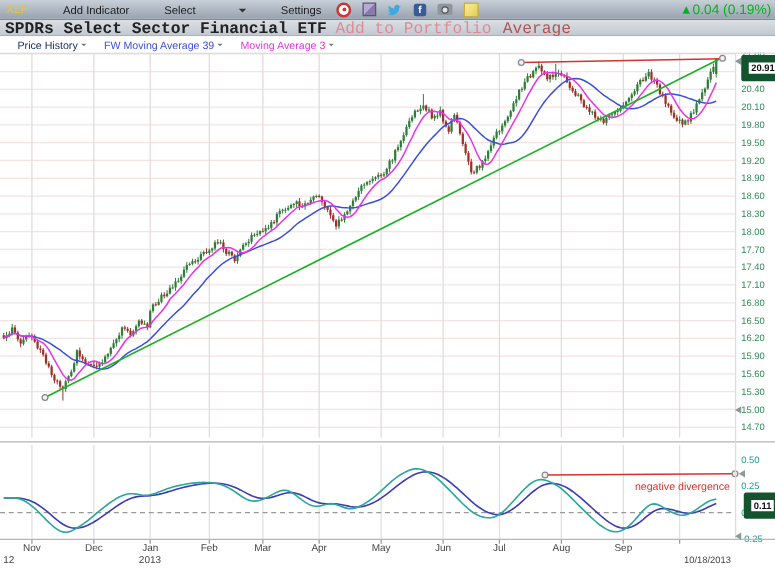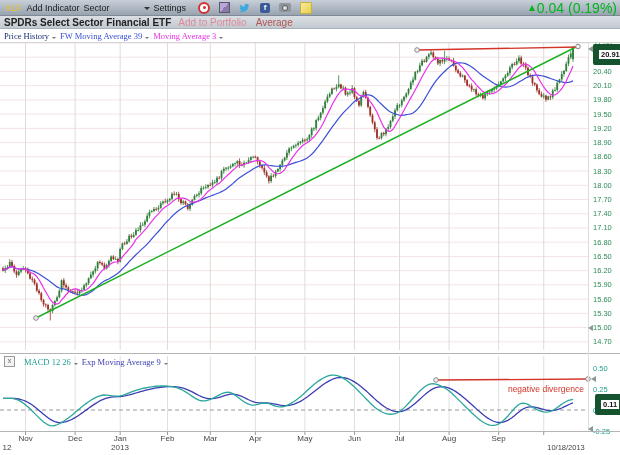--- a/index.html
+++ b/index.html
@@ -1,40 +1,40 @@
 <!DOCTYPE html>
 <html><head>
 <meta charset="utf-8">
 <style>
   html,body{margin:0;padding:0;background:#fff;}
   .app{position:relative;width:620px;height:455px;overflow:hidden;font-family:"Liberation Sans",sans-serif;background:#fff;}
   svg text{font-family:"Liberation Sans",sans-serif;}
   #chart-svg{position:absolute;top:0;left:0;z-index:1;}
   .row1{position:absolute;top:0;left:0;width:100%;height:15px;background:linear-gradient(#c8cfd8,#98a3af);border-bottom:1px solid #7f8a96;display:flex;align-items:center;font-size:9px;color:#1b1b1b;z-index:5;}
   .sym{color:#edc32a;font-weight:normal;margin-left:5px;font-size:9.5px;}
-  .tbtn{margin-left:4px;cursor:default;text-align:right;}
+  .tbtn{margin-left:28px;cursor:default;text-align:right;}
   .dd{width:0;height:0;border:3px solid transparent;border-top-color:#333;margin-left:34px;margin-top:4px;}
   .icons{display:flex;gap:9px;margin-left:12px;align-items:center;}
   .icon{display:inline-flex;align-items:center;justify-content:center;}
   .alarm{width:8px;height:8px;border:2px solid #cf3333;border-radius:50%;background:#fff;}
   .alarm-dot{width:3px;height:3px;background:#cf3333;border-radius:50%;}
   .cube{width:9px;height:9px;background:linear-gradient(135deg,#b8a8d8 50%,#8a7aa8 50%);border:1px solid #5c5470;}
   .fb{width:10px;height:10px;background:#3a5a98;border-radius:2px;color:#fff;font-size:8px;font-weight:bold;line-height:10px;}
   .cam{width:12px;height:9px;background:#8f969e;border-radius:2px;}
   .lens{width:4px;height:4px;background:#dde2e8;border:1px solid #555;border-radius:50%;}
   .note{width:10px;height:10px;background:linear-gradient(135deg,#f8ec9a,#e6cd50);border:1px solid #c9b03e;border-radius:1px;}
   .spacer{flex:1;}
-  .chg{color:#00b41e;font-size:14px;margin-right:3px;display:flex;align-items:center;gap:2px;}
+  .chg{color:#00b41e;font-size:11px;margin-right:3px;display:flex;align-items:center;gap:2px;}
   .uparrow{width:0;height:0;border-left:3px solid transparent;border-right:3px solid transparent;border-bottom:6px solid #00b41e;}
-  .row2{position:absolute;top:16px;left:0;width:100%;height:12px;background:linear-gradient(#dadfe4,#c2c9d0);border-bottom:1px solid #aab3bc;display:flex;align-items:center;font-size:10px;z-index:5;}
+  .row2{position:absolute;top:16px;left:0;width:100%;height:12px;background:linear-gradient(#dadfe4,#c2c9d0);border-bottom:1px solid #aab3bc;display:flex;align-items:center;font-size:13px;z-index:5;font-family:Liberation Mono, monospace;}
   .etf{color:#222;font-weight:bold;margin-left:4px;}
   .link-pink{color:#e08a96;margin-left:7px;cursor:pointer;}
   .link-red{color:#b05552;margin-left:9px;cursor:pointer;}
   .row3{position:absolute;top:29px;left:0;width:100%;height:13px;background:#fff;display:flex;align-items:center;font-size:8.5px;z-index:5;}
-  .ind{display:flex;align-items:flex-end;margin-left:4px;cursor:pointer;font-family:Liberation Serif, serif;}
+  .ind{display:flex;align-items:center;margin-left:14px;cursor:pointer;}
   .dd2{width:0;height:0;border:2.5px solid transparent;border-top-color:#777;margin-left:3px;margin-top:3px;}
   .ph-label{color:#1a2e6e;}
   .ma21-label{color:#3a4fd8;}
   .ma8-label{color:#e832e8;}
   .macdhdr{position:absolute;top:356px;left:4px;display:flex;align-items:center;font-size:8.5px;z-index:5;}
   .xbox{display:inline-block;width:9px;height:9px;border:1px solid #999;color:#666;font-size:7px;line-height:8px;text-align:center;background:#f4f4f4;margin-right:5px;cursor:pointer;}
   .macd-label{color:#1d9e8f;}
   .ema-label{color:#3c3cb4;}
   .badge{position:absolute;background:#fff;border:6px solid #14532d;border-radius:2px;font-size:7.5px;font-weight:bold;color:#111;padding:0 2px;line-height:9px;z-index:6;}
   .pricebadge{left:593px;top:44px;}
@@ -705,21 +705,21 @@
         <path d="M588,49 l5,-3 v6 z" fill="#8a9a96"></path>
         <path d="M588,328 l5,-3 v6 z" fill="#8a9a96"></path>
         <path d="M588,429 l5,-3 v6 z" fill="#8a9a96"></path>
         <path d="M591,379 l5,-3 v6 z" fill="#8a9a96"></path>
       </g>
     </svg>
 
   <div class="row1">
     <span class="sym">XLF</span>
     <span class="tbtn">Add Indicator</span>
-    <span class="tbtn">Sector</span>
+    <span class="tbtn">Select</span>
     <i class="dd"></i>
     <span class="tbtn">Settings</span>
     <span class="icons">
       <span class="icon alarm">
           <span class="alarm-dot"></span>
         </span>
       <span class="icon cube"></span>
       <span class="icon">
           <svg width="12" height="10" viewBox="0 0 12 10">
             <path d="M0.6,8.6 C2.2,9.4 4.8,9.4 6.8,8.1 C8.8,6.8 9.4,4.7 9.4,2.9 L11,1.5 L9.4,1.9 C8.8,0.7 7.1,0.5 6.1,1.5 C5.4,2.2 5.3,3.1 5.6,3.9 C3.8,3.8 2.2,2.9 1.1,1.6 C0.4,3 0.9,4.4 2.1,5.2 C1.5,5.2 1,5 0.6,4.7 C0.7,6 1.6,7 2.8,7.4 C2.2,7.7 1.3,7.7 0.6,8.6 Z" fill="#3fa8dd"></path>
@@ -754,27 +754,16 @@
     <span class="ind">
         <span class="ma21-label">FW Moving Average 39</span>
         <i class="dd2"></i>
       </span>
     <span class="ind">
         <span class="ma8-label">Moving Average 3</span>
         <i class="dd2"></i>
       </span>
   </div>
 
-  <div class="macdhdr">
-    <span class="xbox">x</span>
-    <span class="ind">
-        <span class="macd-label">MACD 12 26</span>
-        <i class="dd2"></i>
-      </span>
-    <span class="ind">
-        <span class="ema-label">Exp Moving Average 9</span>
-        <i class="dd2"></i>
-      </span>
-  </div>
 
   <div class="badge pricebadge">20.91</div>
   <div class="badge macdbadge">0.11</div>
 </div>
 
 </body></html>

